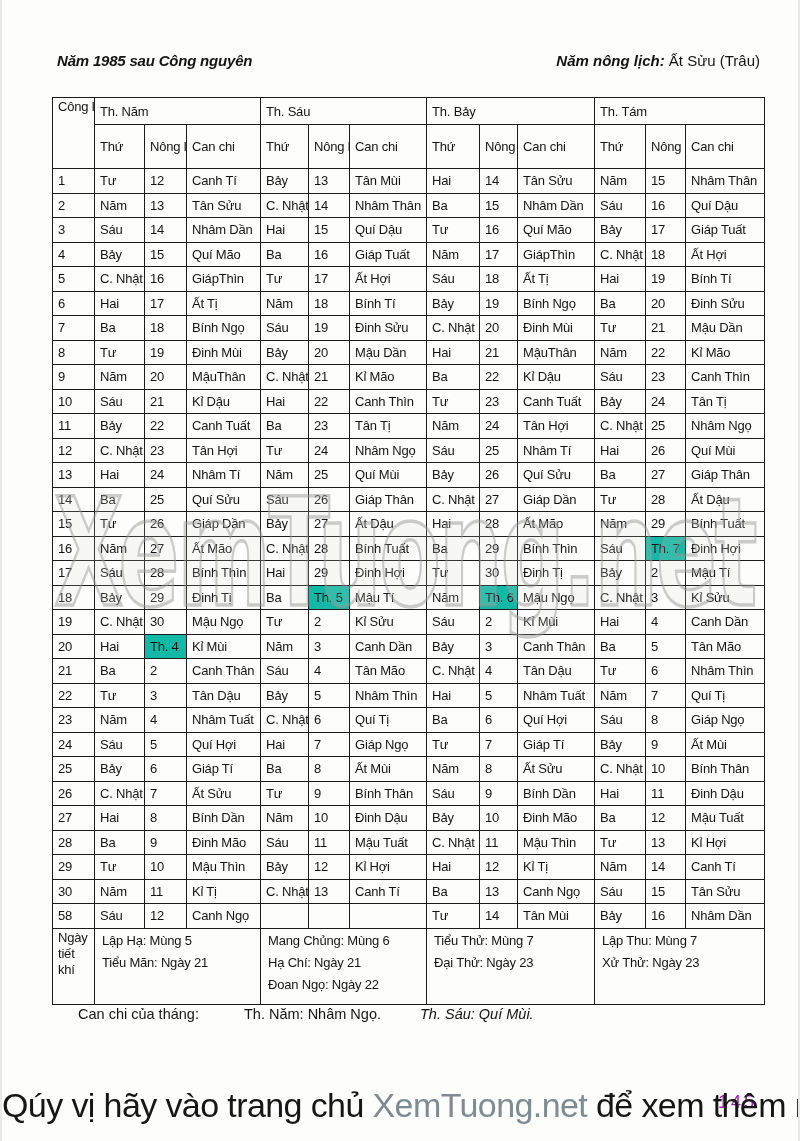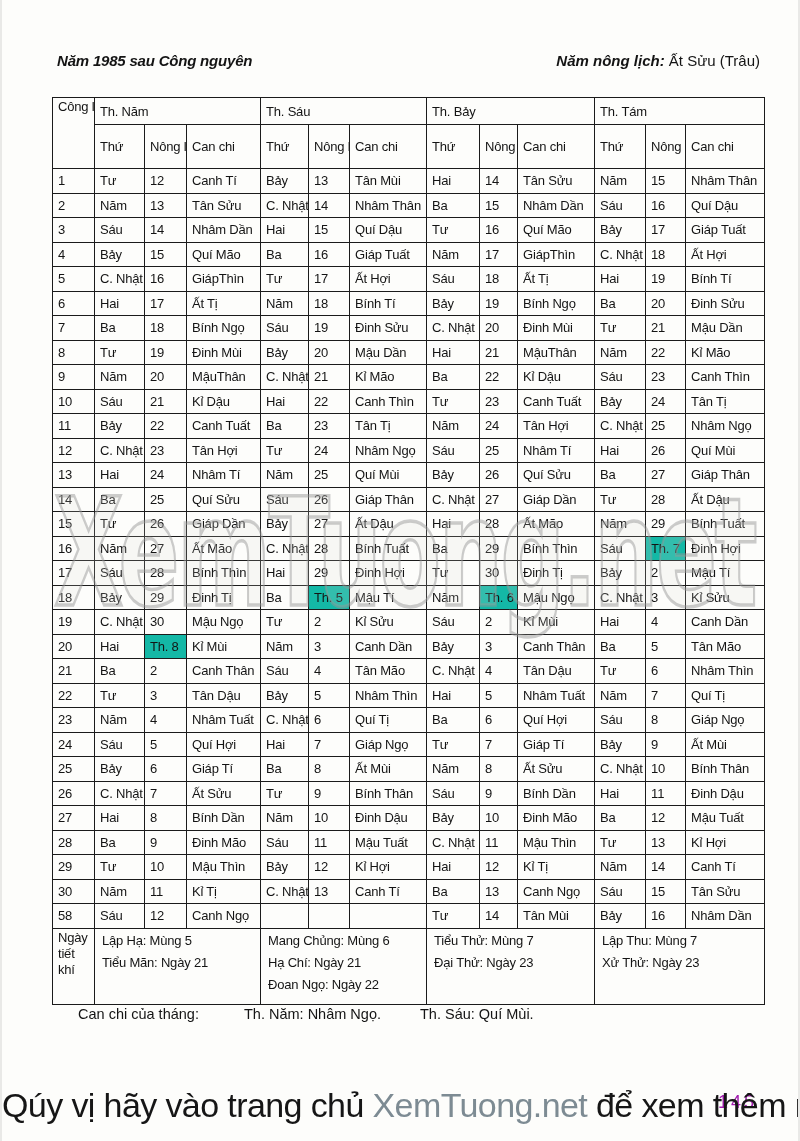--- a/index.html
+++ b/index.html
@@ -45,21 +45,21 @@
     transform:scaleX(0.60); transform-origin:left top;
     color:rgba(215,215,213,0.16);
     -webkit-text-stroke:3.5px rgba(150,150,150,0.48);
   }
 
   
   .cc-block{position:absolute; left:0; top:1006px; width:800px; font-size:14.5px;margin-left:20px;}
   .cc-line{position:relative; height:31px;}
   .cc-label{position:absolute; left:56px;}
   .cc-a{position:absolute; left:222px;}
-  .cc-b{position:absolute; left:398px;}
+  .cc-b{position:absolute; left:398px;font-style:italic;}
 
   
   .pagenum{position:absolute; left:716px; top:1092px; z-index:1; font-size:18px; color:#a21caf; letter-spacing:3px;}
   .footer{
     position:absolute; left:0; top:1086px; width:800px; z-index:6;
     text-align:center; font-size:34px; color:#161616; letter-spacing:-0.6px; white-space:nowrap;
   }
   .footer .site{color:#7d8b93;}
 </style>
 </head>
@@ -394,21 +394,21 @@
           <td>Sáu</td>
           <td>2</td>
           <td>Kỉ Mùi</td>
           <td>Hai</td>
           <td>4</td>
           <td>Canh Dần</td>
         </tr>
         <tr>
           <td>20</td>
           <td>Hai</td>
-          <td class="hl">Th. 8</td>
+          <td class="hl">Th. 4</td>
           <td>Kỉ Mùi</td>
           <td>Năm</td>
           <td>3</td>
           <td>Canh Dần</td>
           <td>Bảy</td>
           <td>3</td>
           <td>Canh Thân</td>
           <td>Ba</td>
           <td>5</td>
           <td>Tân Mão</td>

